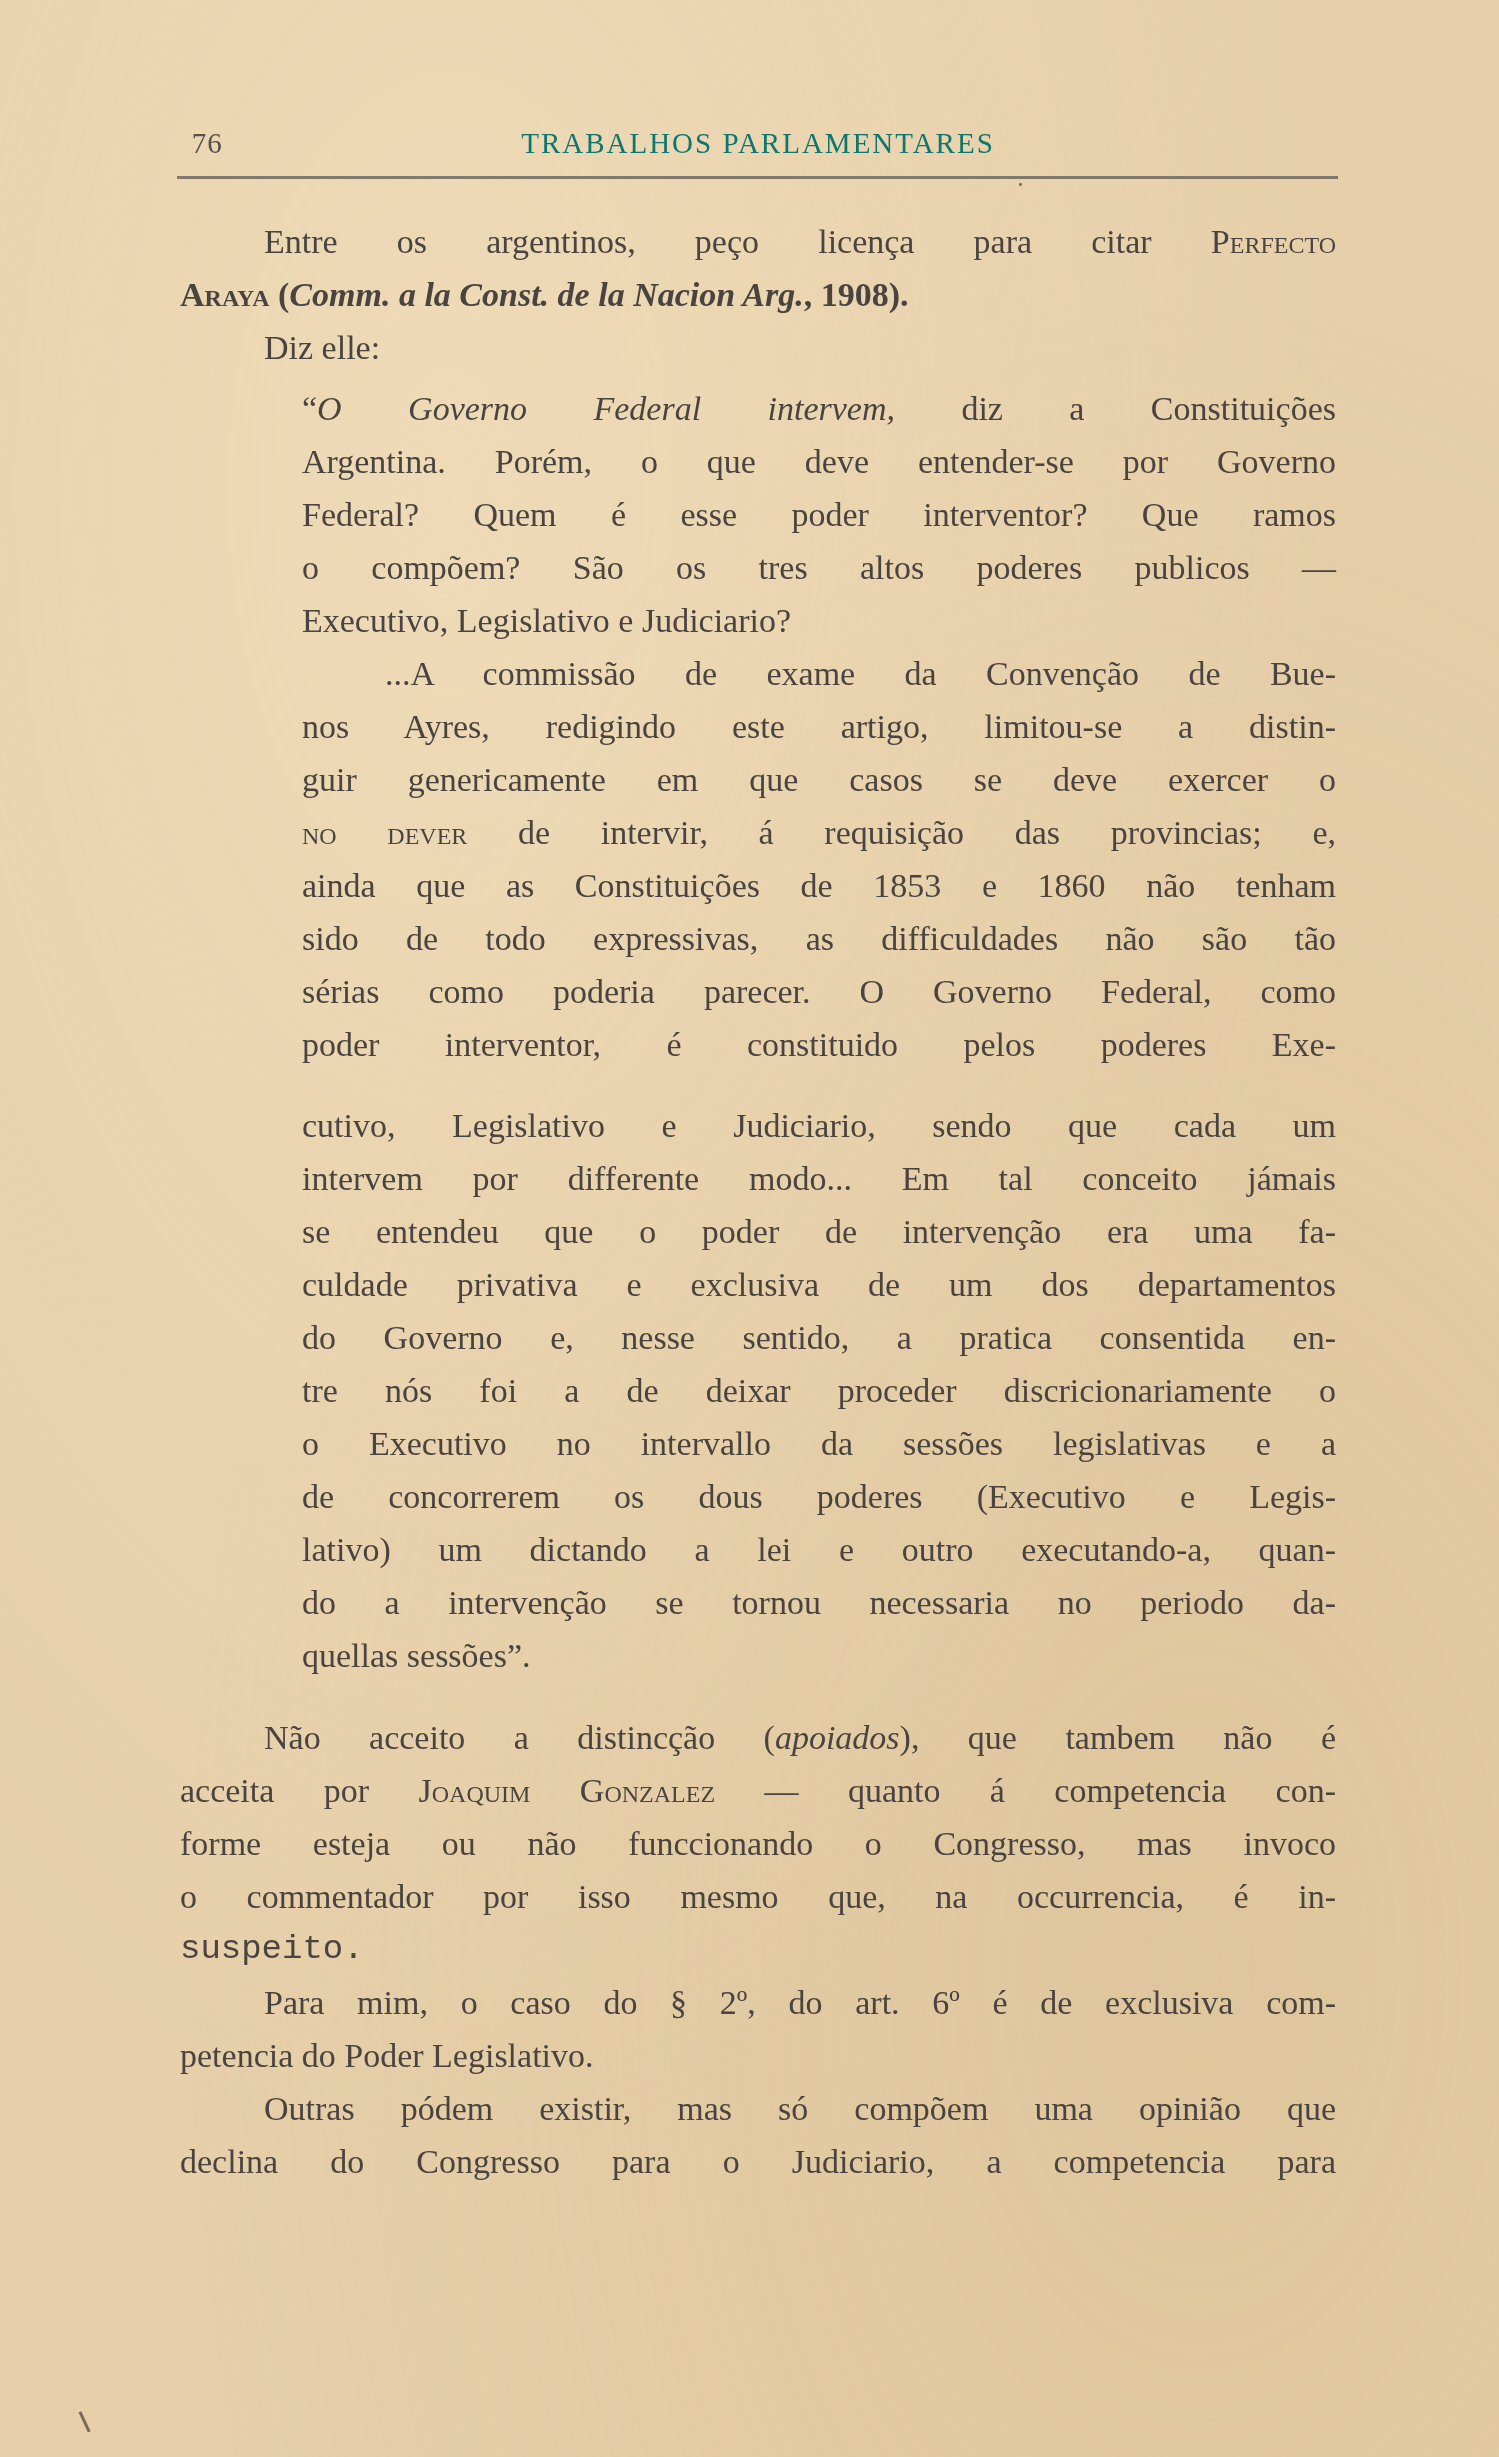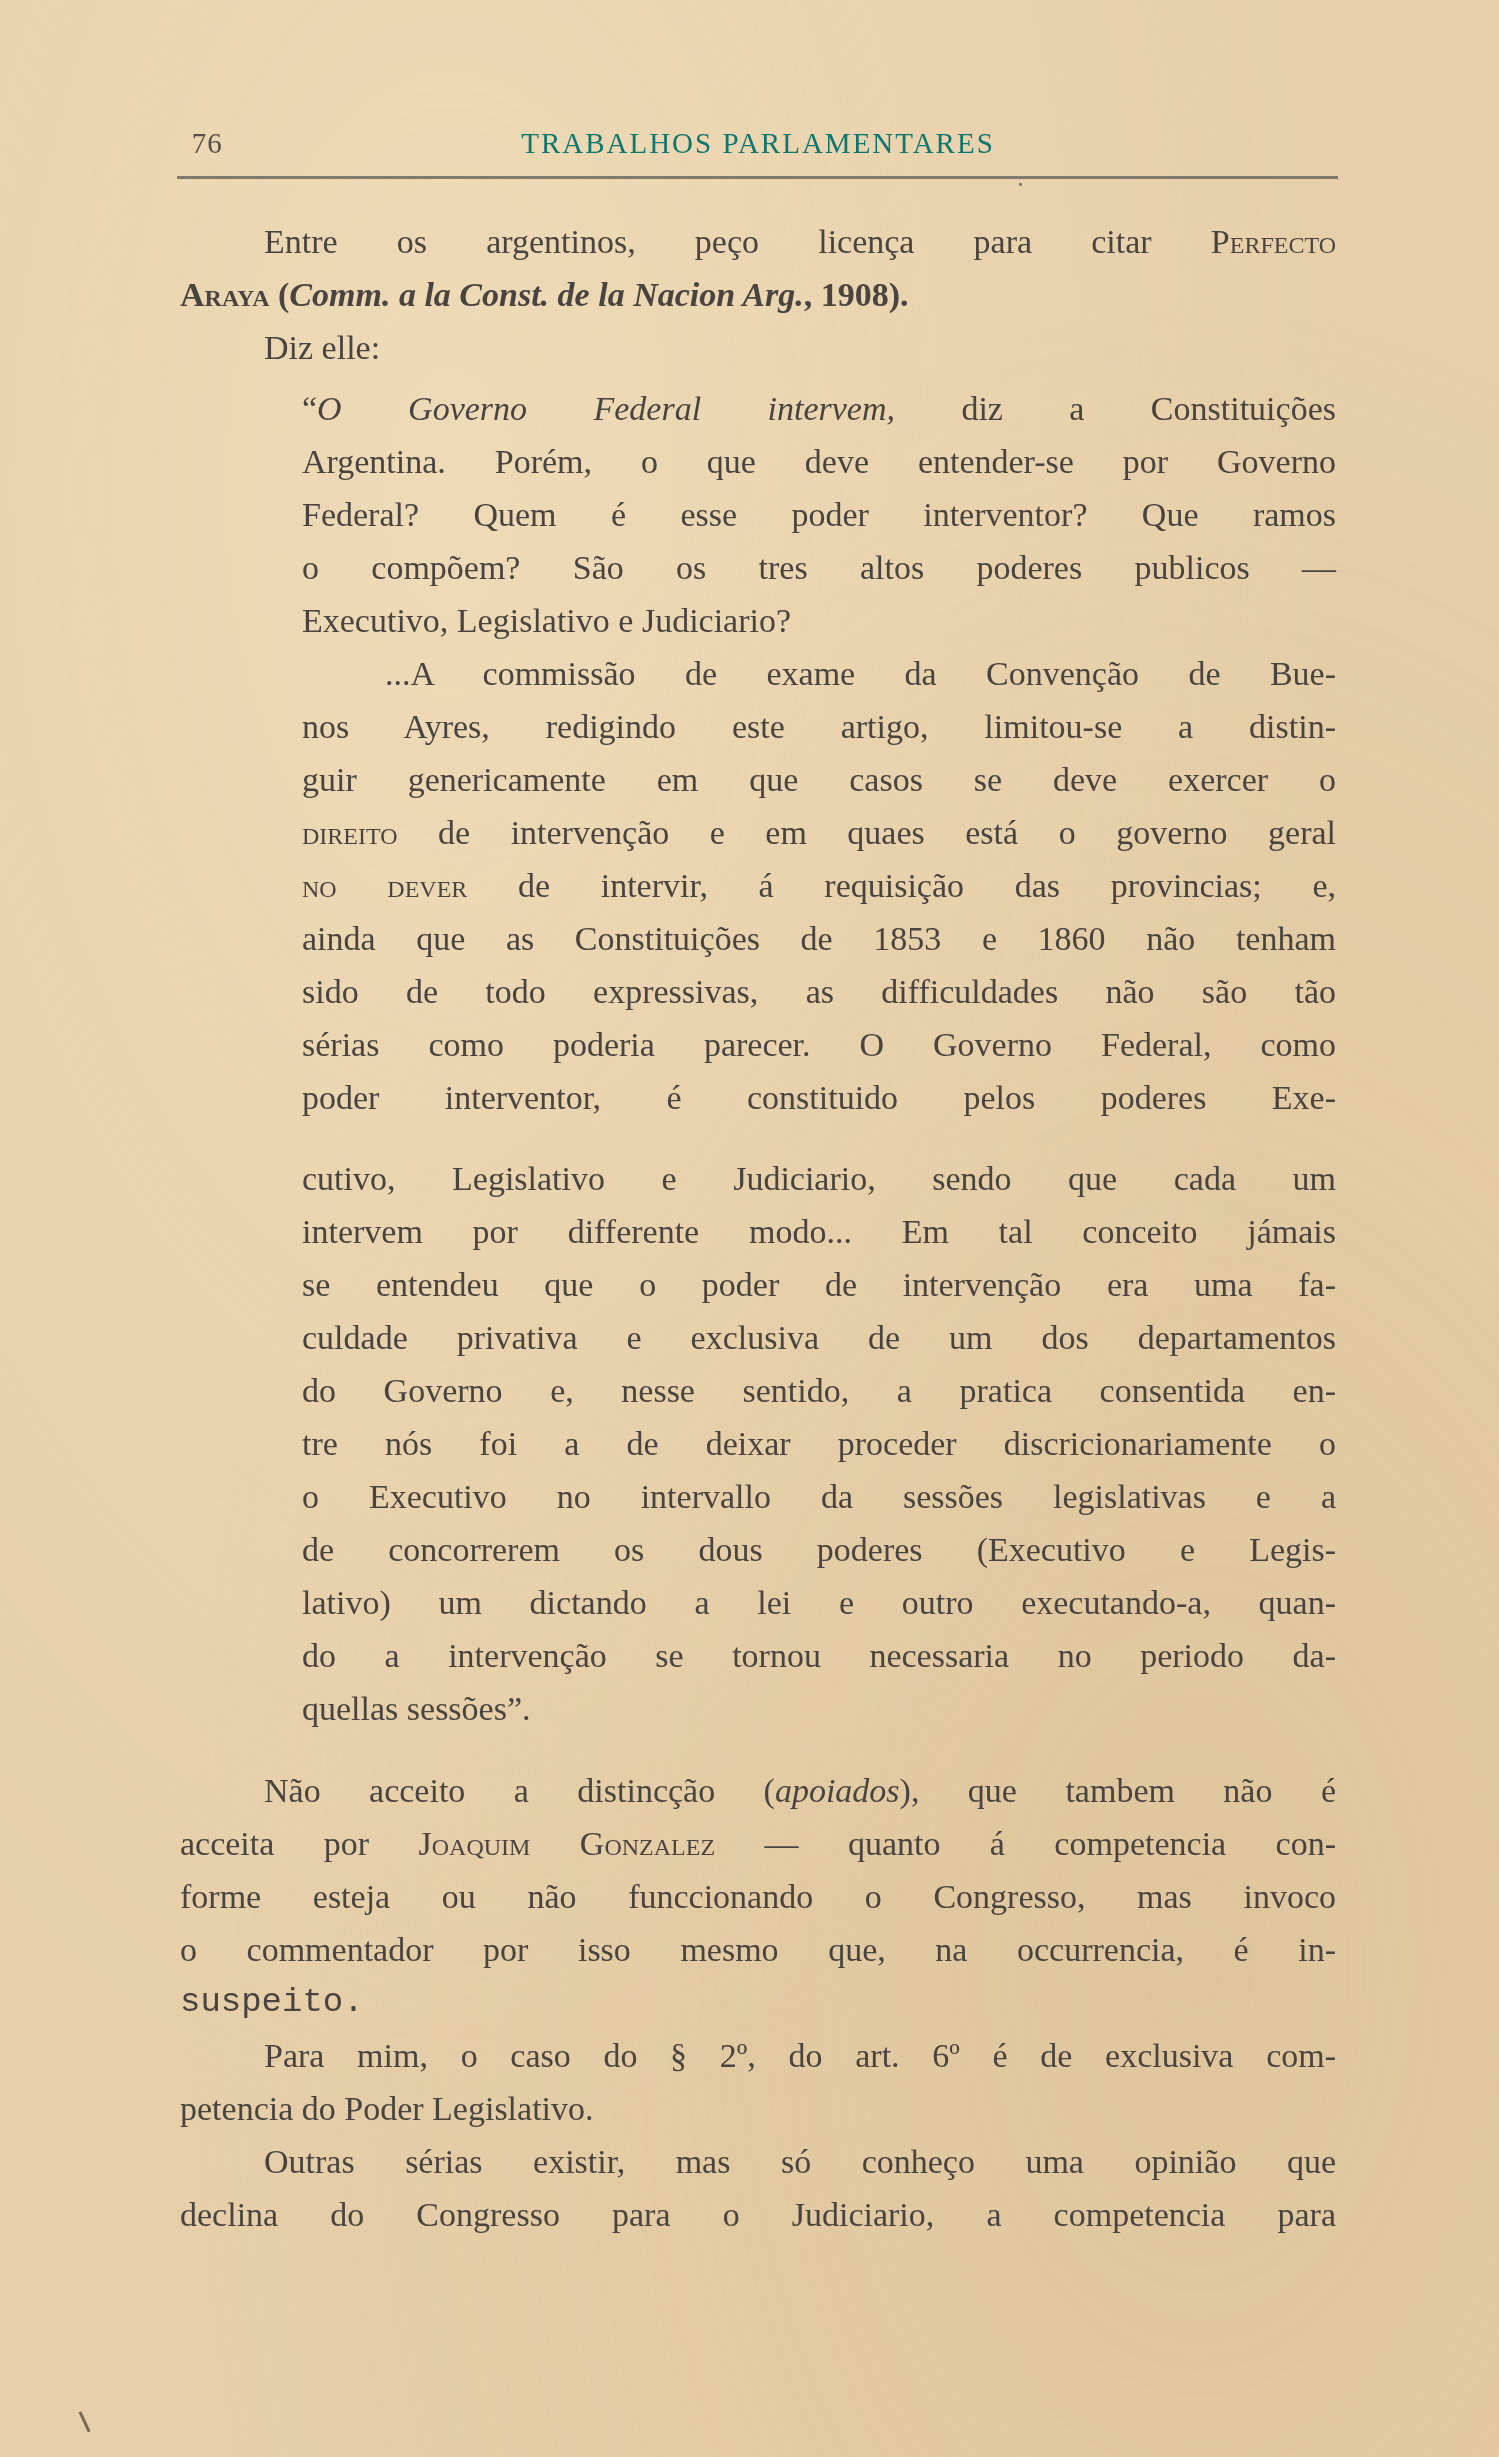--- a/index.html
+++ b/index.html
@@ -47,21 +47,20 @@
       <span class="line" style="padding-left: 122px;"><span>“</span><i>O Governo Federal intervem,</i><span> diz a Constituições</span></span>
       <span class="line" style="padding-left: 122px;"><span>Argentina. Porém, o que deve entender-se por Governo</span></span>
       <span class="line" style="padding-left: 122px;"><span>Federal? Quem é esse poder interventor? Que ramos</span></span>
       <span class="line" style="padding-left: 122px;"><span>o compõem? São os tres altos poderes publicos —</span></span>
       <span class="line last" style="padding-left: 122px;"><span>Executivo, Legislativo e Judiciario?</span></span>
     </div>
     <div style="margin-top: 0px;">
       <span class="line" style="padding-left: 205px;"><span>...A commissão de exame da Convenção de Bue-</span></span>
       <span class="line" style="padding-left: 122px;"><span>nos Ayres, redigindo este artigo, limitou-se a distin-</span></span>
       <span class="line" style="padding-left: 122px;"><span>guir genericamente em que casos se deve exercer o</span></span>
-      <span class="line" style="padding-left: 122px;"><span class="sc">direito</span><span> de intervenção e em quaes está o governo geral</span></span>
       <span class="line" style="padding-left: 122px;"><span class="sc">no dever</span><span> de intervir, á requisição das provincias; e,</span></span>
       <span class="line" style="padding-left: 122px;"><span>ainda que as Constituições de 1853 e 1860 não tenham</span></span>
       <span class="line" style="padding-left: 122px;"><span>sido de todo expressivas, as difficuldades não são tão</span></span>
       <span class="line" style="padding-left: 122px;"><span>sérias como poderia parecer. O Governo Federal, como</span></span>
       <span class="line" style="padding-left: 122px;"><span>poder interventor, é constituido pelos poderes Exe-</span></span>
       <span class="line" style="padding-left: 122px; margin-top: 28px;"><span>cutivo, Legislativo e Judiciario, sendo que cada um</span></span>
       <span class="line" style="padding-left: 122px;"><span>intervem por differente modo... Em tal conceito jámais</span></span>
       <span class="line" style="padding-left: 122px;"><span>se entendeu que o poder de intervenção era uma fa-</span></span>
       <span class="line" style="padding-left: 122px;"><span>culdade privativa e exclusiva de um dos departamentos</span></span>
       <span class="line" style="padding-left: 122px;"><span>do Governo e, nesse sentido, a pratica consentida en-</span></span>
@@ -77,19 +76,19 @@
       <span class="line" style="padding-left: 0px;"><span>acceita por </span><span class="sc">Joaquim Gonzalez</span><span> — quanto á competencia con-</span></span>
       <span class="line" style="padding-left: 0px;"><span>forme esteja ou não funccionando o Congresso, mas invoco</span></span>
       <span class="line" style="padding-left: 0px;"><span>o commentador por isso mesmo que, na occurrencia, é in-</span></span>
       <span class="line last" style="padding-left: 0px; font-family: Liberation Mono, monospace;"><span>suspeito.</span></span>
     </div>
     <div style="margin-top: 0px;">
       <span class="line" style="padding-left: 84px;"><span>Para mim, o caso do § 2º, do art. 6º é de exclusiva com-</span></span>
       <span class="line last" style="padding-left: 0px;"><span>petencia do Poder Legislativo.</span></span>
     </div>
     <div style="margin-top: 0px;">
-      <span class="line" style="padding-left: 84px;"><span>Outras sérias existir, mas só conheço uma opinião que</span></span>
+      <span class="line" style="padding-left: 84px;"><span>Outras pódem existir, mas só compõem uma opinião que</span></span>
       <span class="line" style="padding-left: 0px;"><span>declina do Congresso para o Judiciario, a competencia para</span></span>
     </div>
   </div>
 
 <div class="mark"></div>
 
 
 </body></html>

